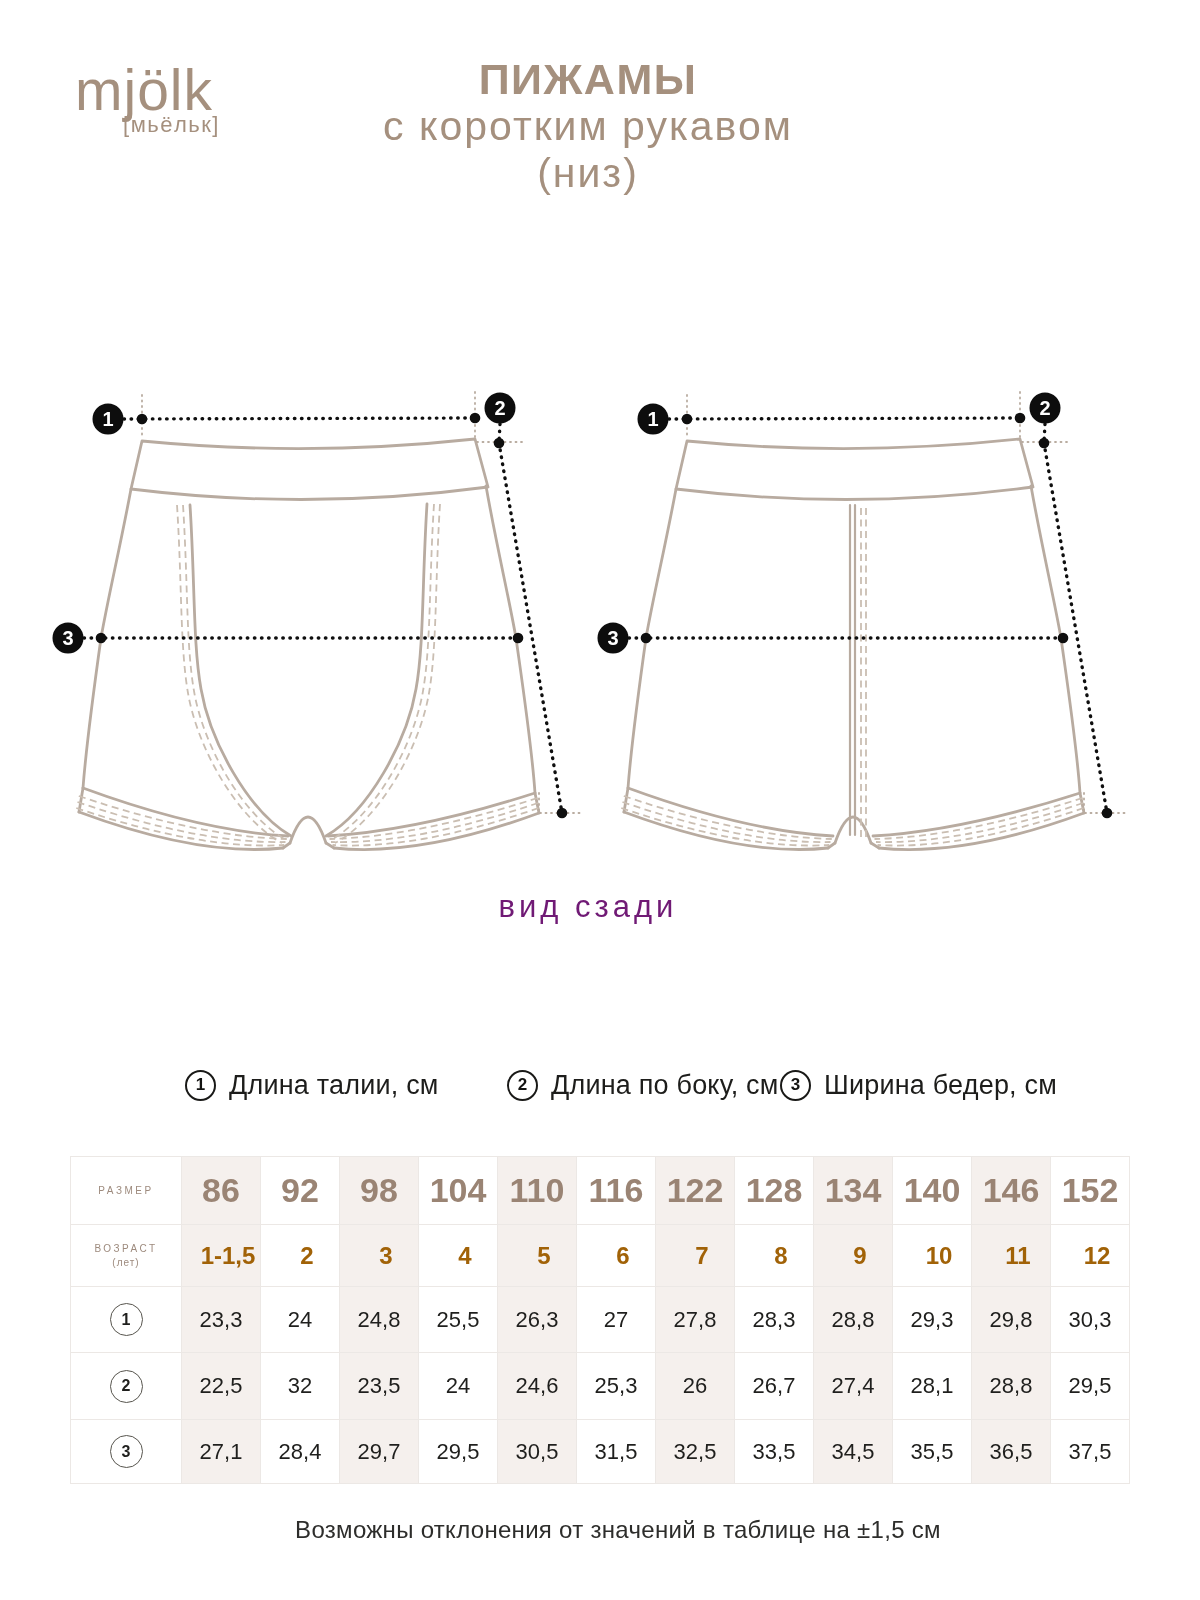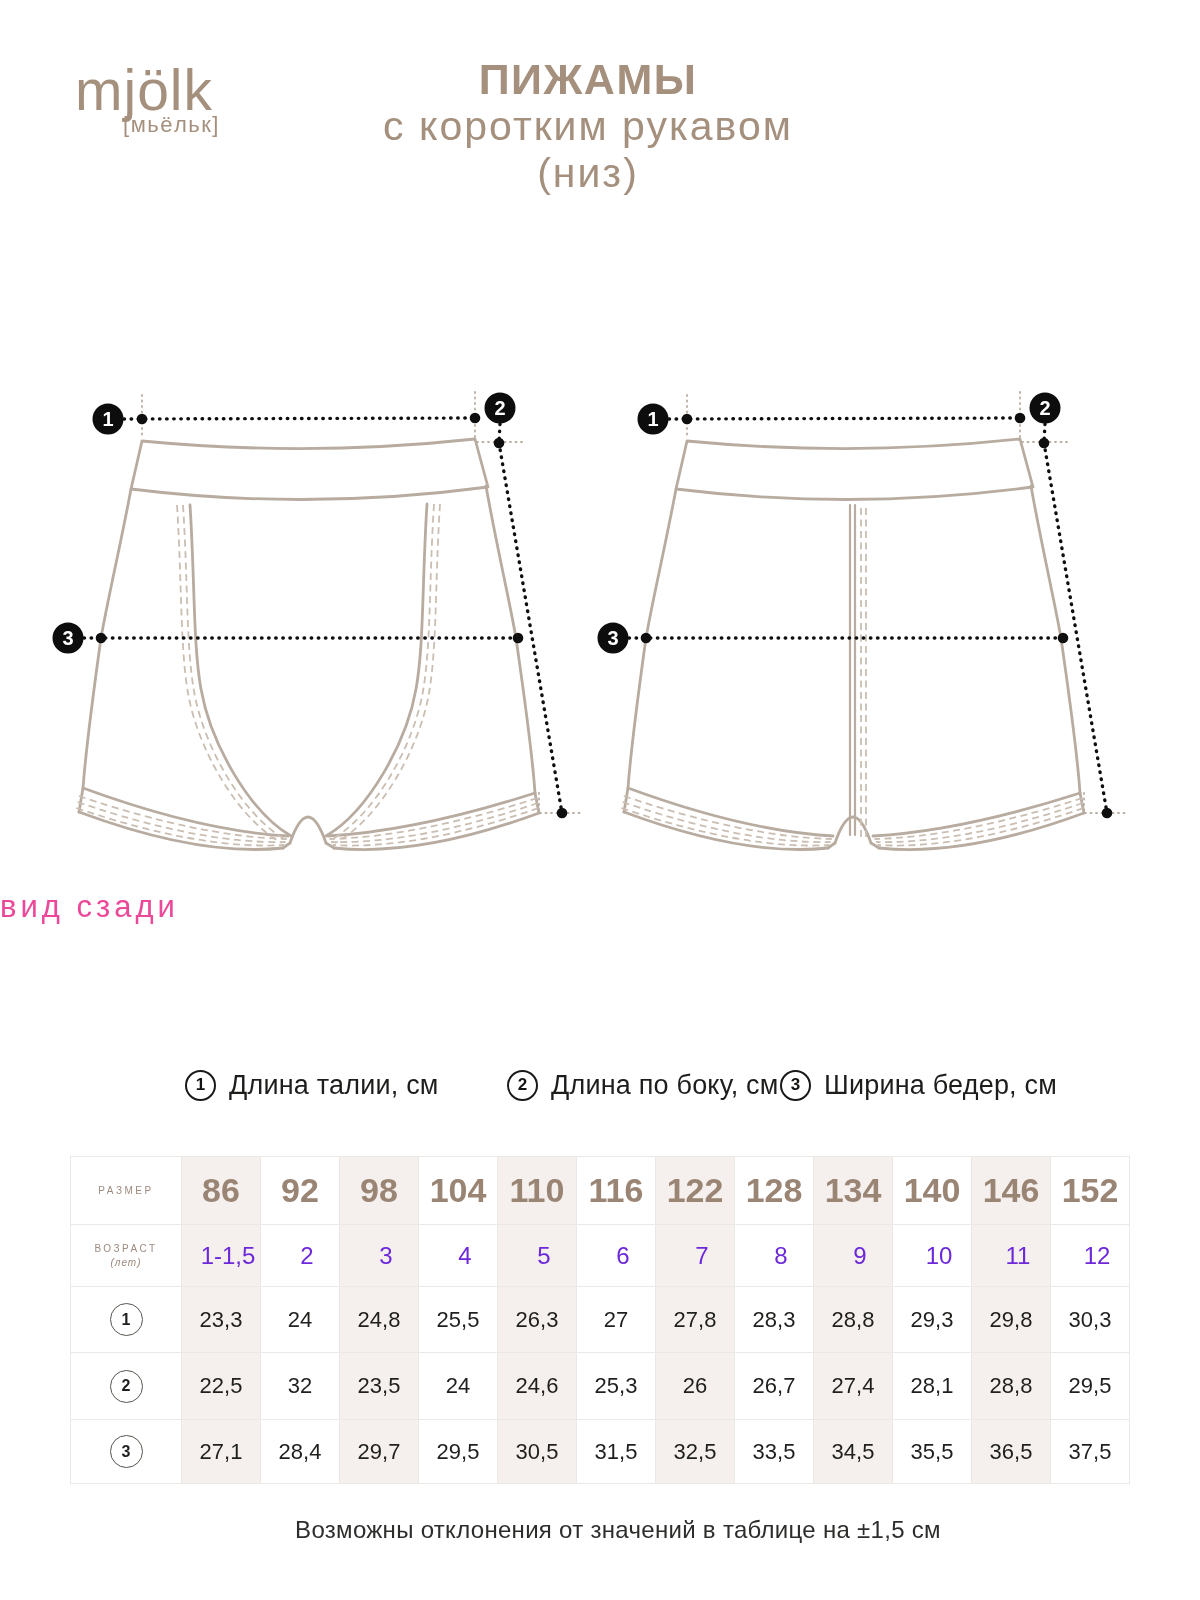--- a/index.html
+++ b/index.html
@@ -12,43 +12,43 @@
   .logo-main { font-size:57px; font-weight:300; letter-spacing:1px; line-height:1;text-align:center; }
   .logo-sub  { font-size:22px; font-weight:400; letter-spacing:1.5px; margin-top:-7px; }
   .title { position:absolute; left:0; top:56px; width:1176px; text-align:center; color:#a5907e; }
   .t1 { font-size:43px; font-weight:700; letter-spacing:1.5px; line-height:1.1; }
   .t2 { font-size:41px; font-weight:300; letter-spacing:2px; line-height:1.13; }
 
   
   .drawing { position:absolute; top:383px; width:535px; height:470px; }
   .drawing.left  { left:50px; }
   .drawing.right { left:595px; }
-  .caption { position:absolute; left:0; top:889px; width:1176px; text-align:left;
-             font-size:31px; font-weight:300; letter-spacing:4px; color:#ec4899; }
+  .caption { position:absolute; left:0; top:889px; width:1176px; text-align:center;
+             font-size:31px; font-weight:300; letter-spacing:4px; color:#701a75; }
 
   
   .legend-item { position:absolute; top:1068px; height:34px; display:flex; align-items:center; gap:13px; }
   #li1 { left:185px; } #li2 { left:507px; } #li3 { left:780px; }
   .ring { width:31px; height:31px; border:2px solid #191917; border-radius:50%; background:#fff;
           display:flex; align-items:center; justify-content:center;
           font-size:17px; font-weight:700; color:#131311; flex:0 0 auto; }
   .legend-label { font-size:27px; color:#1d1d1b; letter-spacing:0.2px; white-space:nowrap; }
 
   
   .grid { position:absolute; left:70px; top:1156px; width:1060px;
           display:grid; grid-template-columns:111px repeat(12, 1fr);
           grid-template-rows:68px 62px 66px 67px 64px;
           border-top:1px solid #ece8e5; border-left:1px solid #ece8e5; }
   .cell { border-right:1px solid #ece8e5; border-bottom:1px solid #ece8e5;
           display:flex; align-items:center; justify-content:center; background:#fff; }
   .cell.shade { background:#f5f0ed; }
   .lbl { font-size:10px; letter-spacing:2.5px; color:#9d8a7d; line-height:1.35; }
-  .lbl .sub { letter-spacing:1px;font-style:italic; }
+  .lbl .sub { letter-spacing:1px; }
   .head-num { font-size:34px; font-weight:700; color:#9a8474; }
-  .age-val  { font-size:24px; font-weight:400; color:#6d28d9;padding-left:14px; }
+  .age-val  { font-size:24px; font-weight:700; color:#a16207;padding-left:14px; }
   .val      { font-size:22px; font-weight:400; color:#1f1f1d; }
   .row-ring { width:33px; height:33px; border:1.5px solid #57554e; border-radius:50%; background:#fff;
               display:flex; align-items:center; justify-content:center;
               font-size:16px; font-weight:700; color:#1f1f1d; }
 
   .note { position:absolute; left:0; top:1516px; width:1200px; text-align:center;
           font-size:24px; color:#2d2d2b; letter-spacing:0.3px;padding-left:36px; }
 
   
   .outline  { stroke:#b8aba0; stroke-width:2.8; fill:none; stroke-linecap:round; stroke-linejoin:round; }

